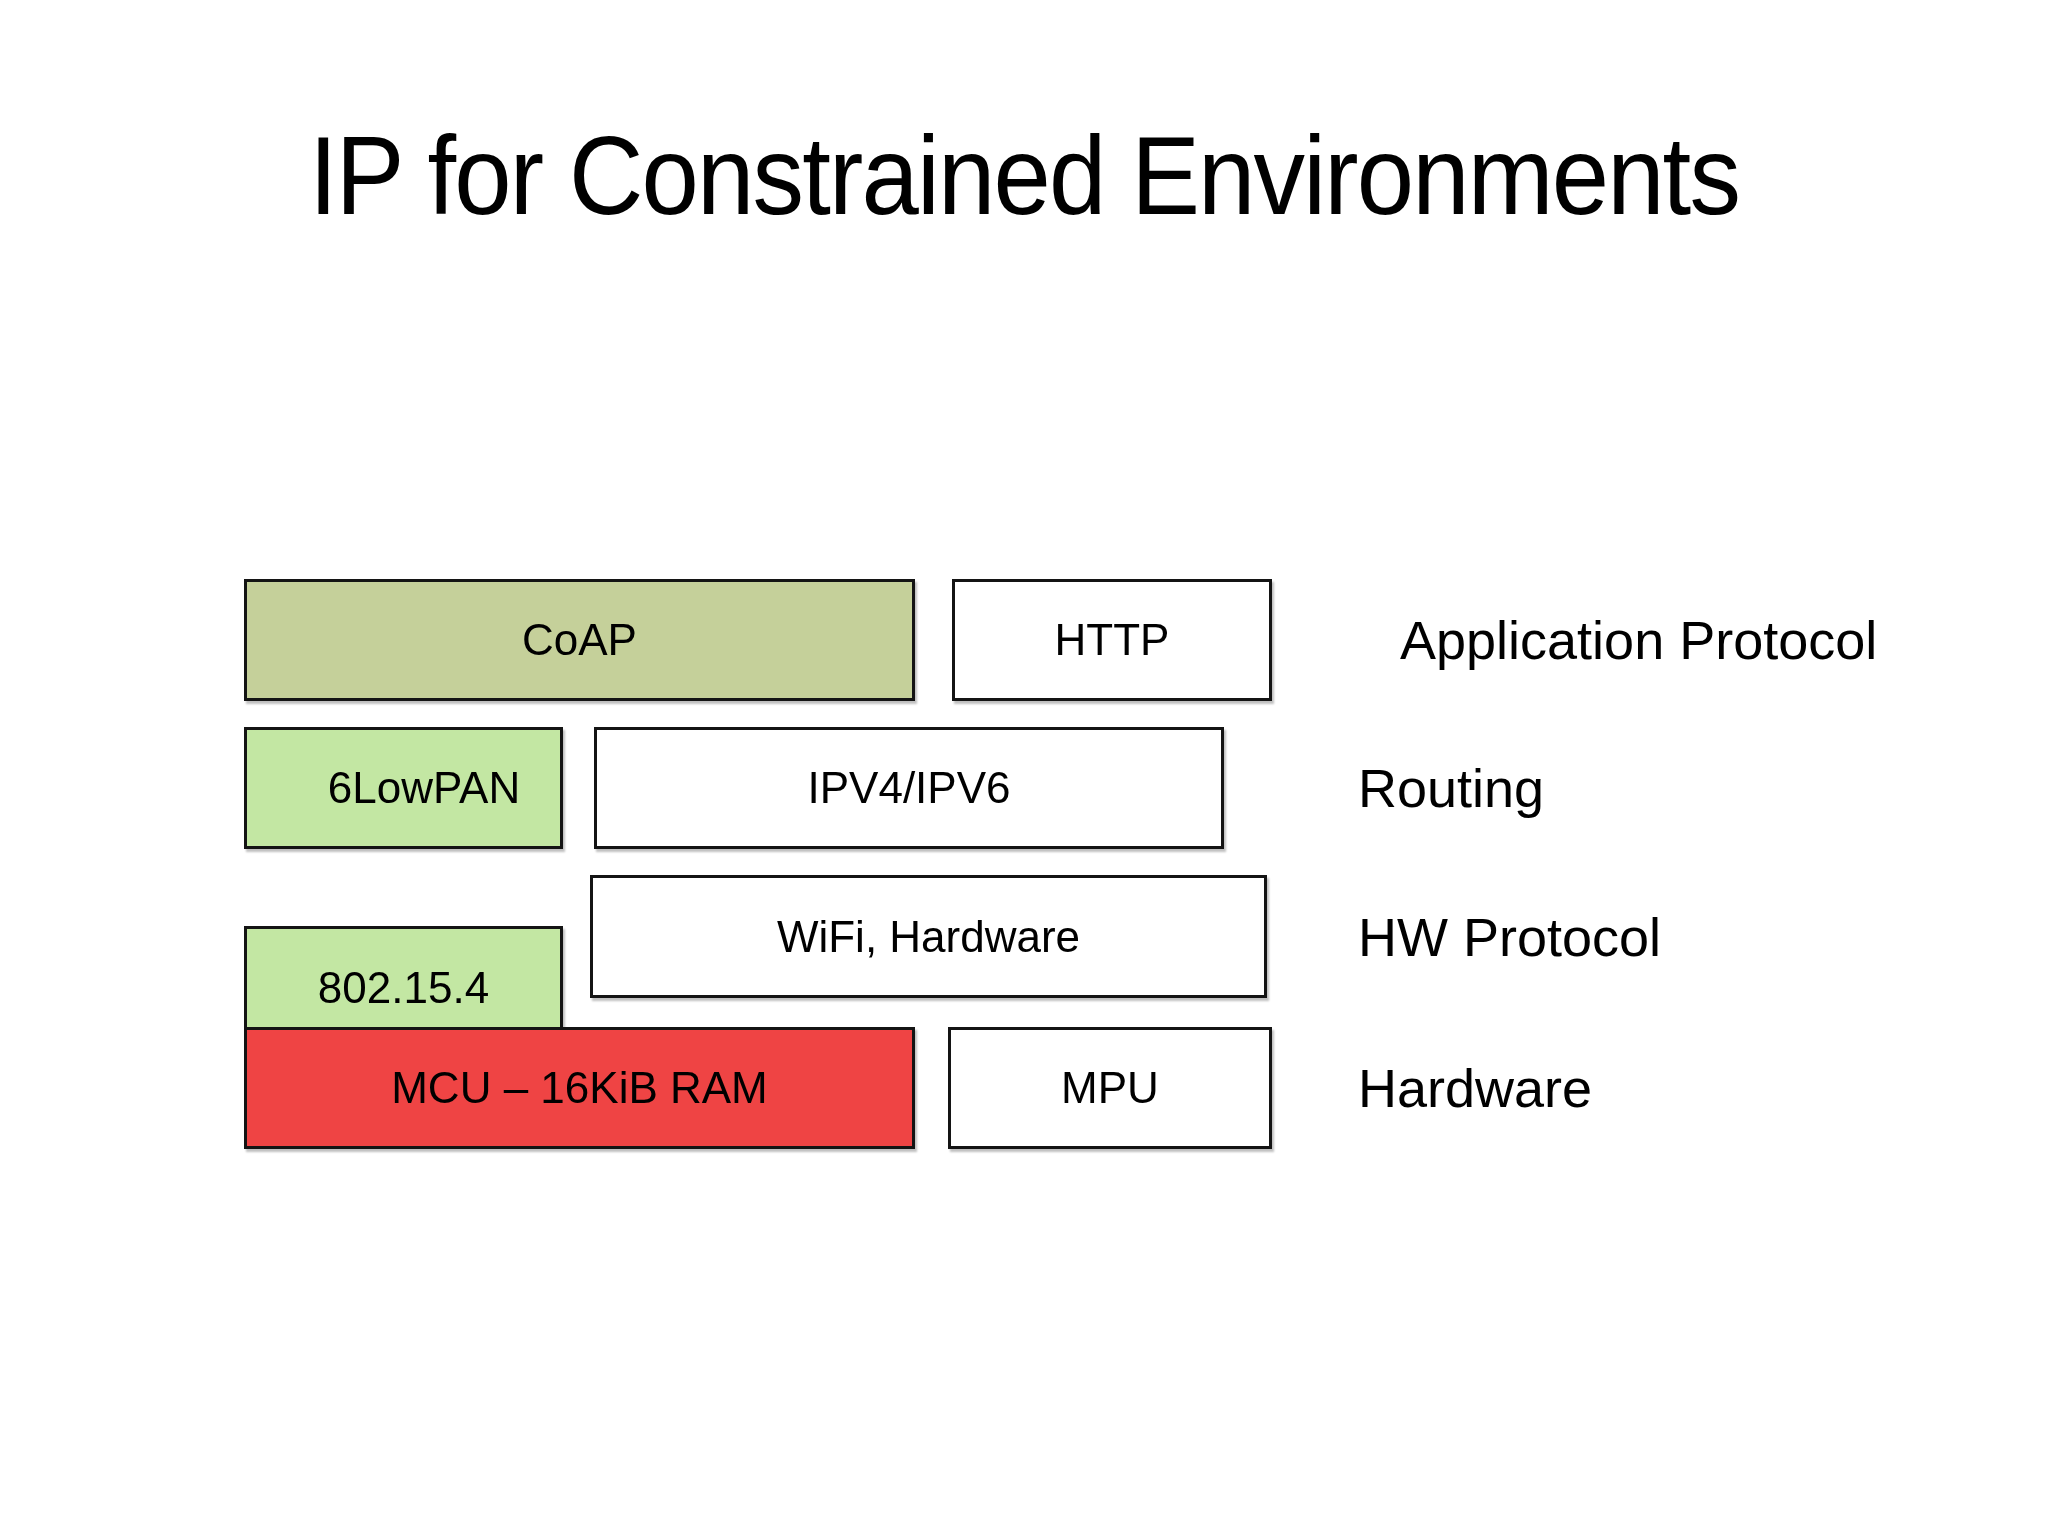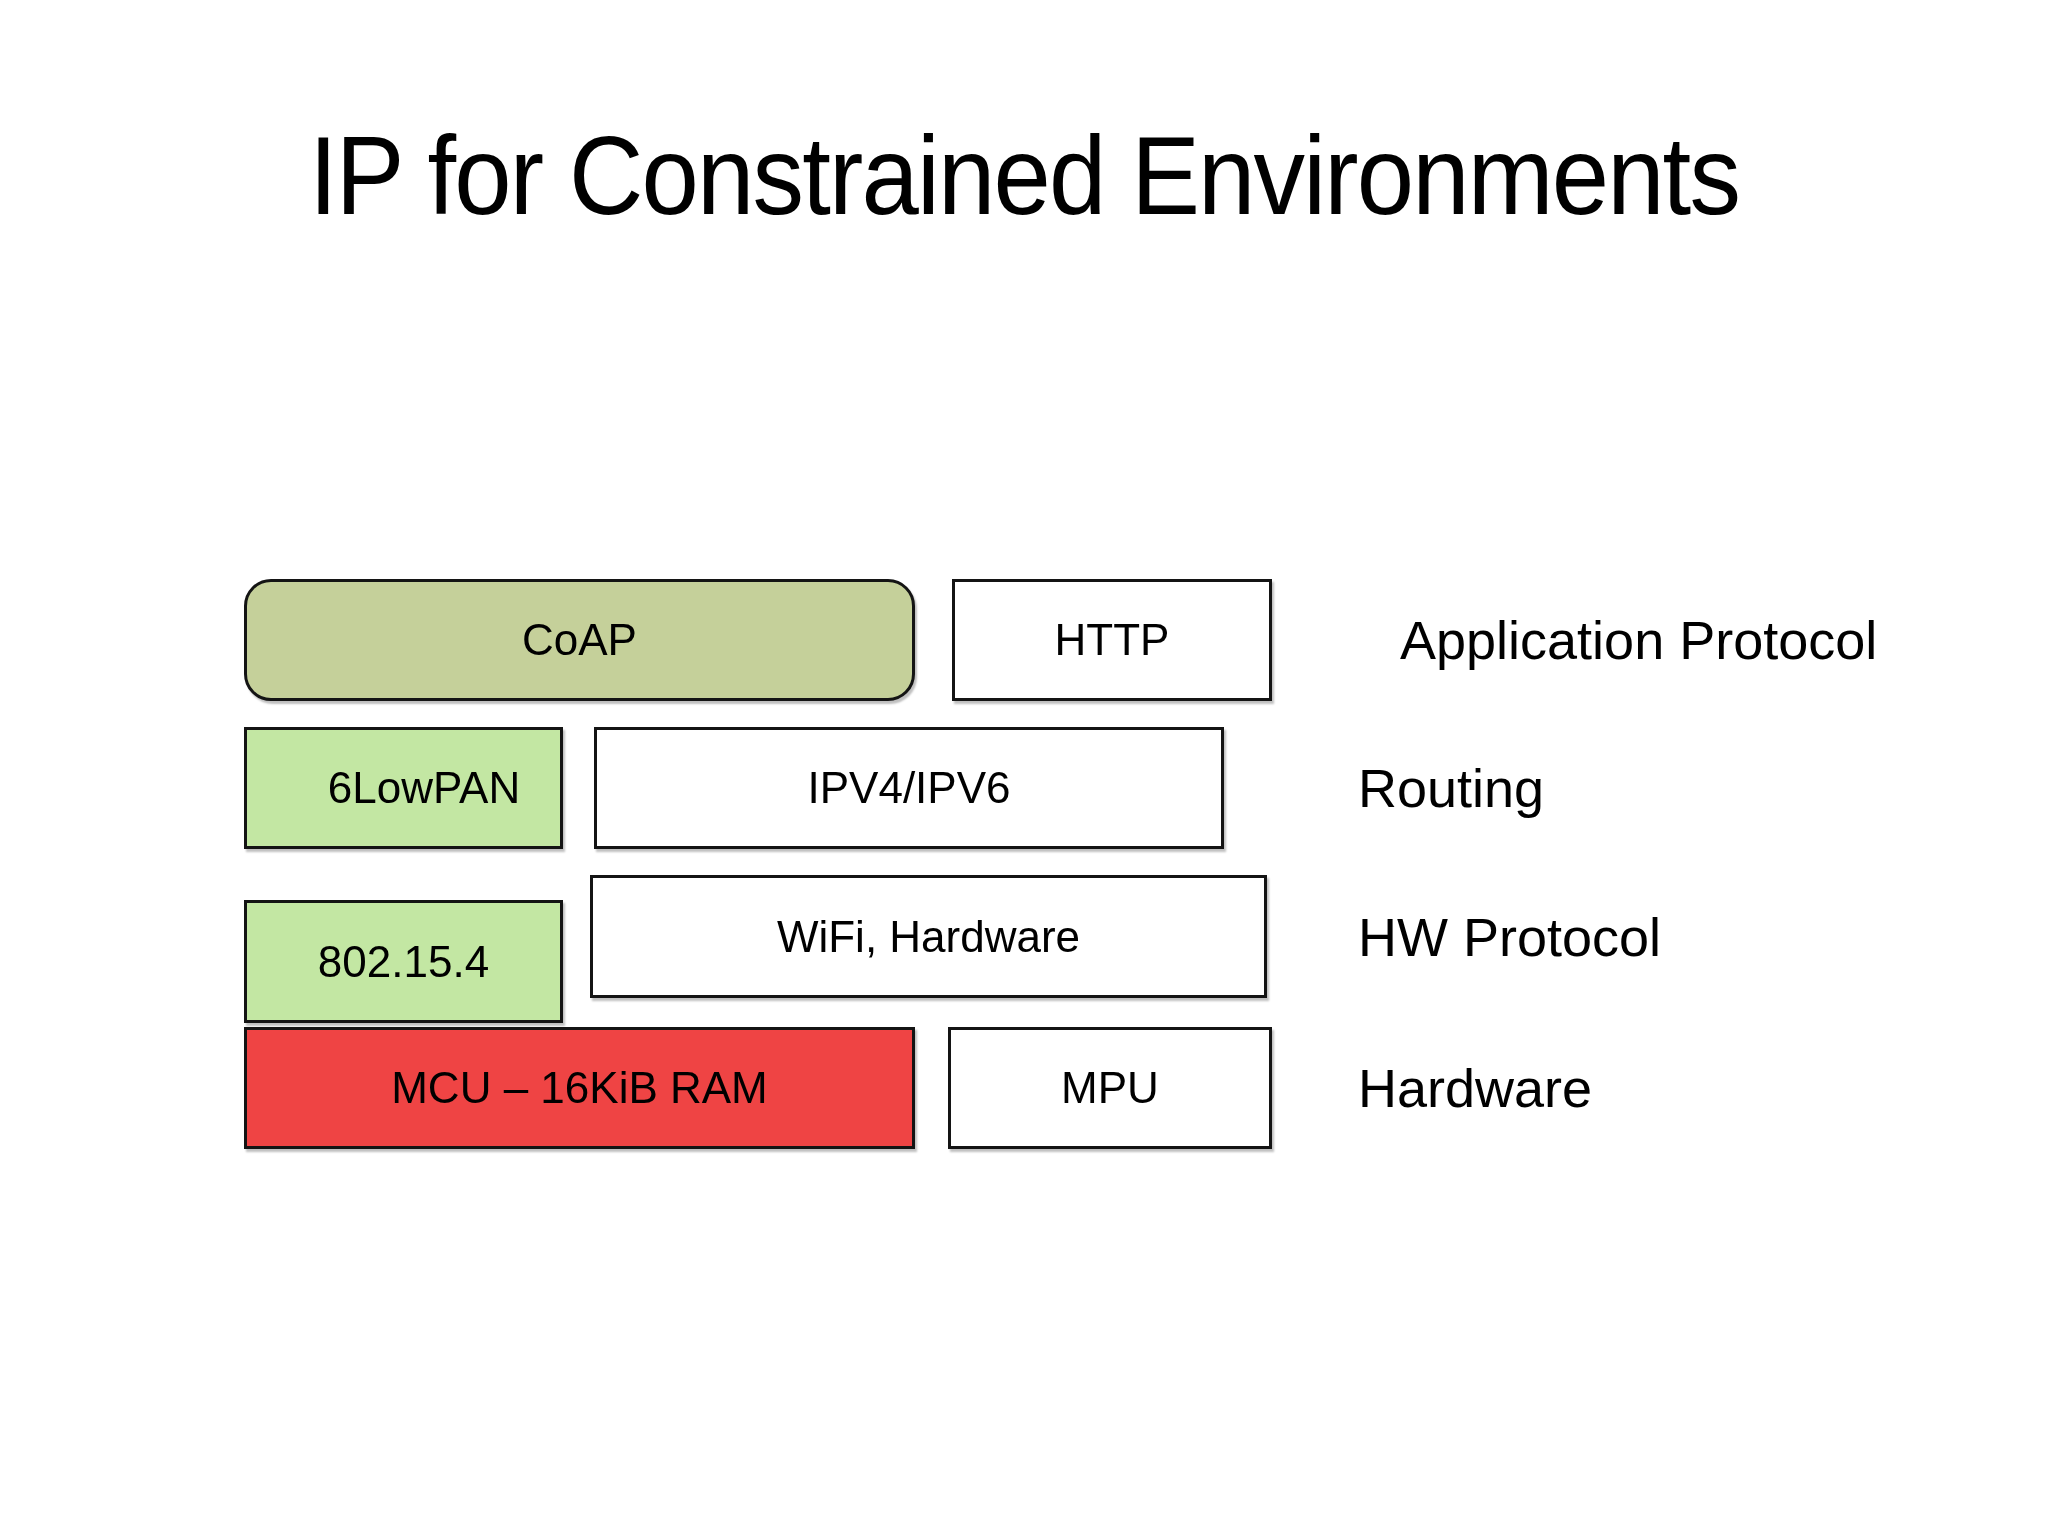--- a/index.html
+++ b/index.html
@@ -48,29 +48,29 @@
     position: absolute;
     left: 1358px;
     width: 620px;
     display: flex;
     align-items: center;
     font-size: 54px;
     color: var(--text, #000000);
     white-space: nowrap;
   }
   
-  .b-coap  { left: 244px; top: 579px; width: 671px; height: 122px; border-radius: 27px; }
+  .b-coap  { left: 244px; top: 579px; width: 671px; height: 122px; }
   .b-http  { left: 952px; top: 579px; width: 320px; height: 122px; }
   .l-row1  { top: 579px; height: 122px; margin-left: 42px; }
   
   .b-6low  { left: 244px; top: 727px; width: 319px; height: 122px; padding-left: 41px; }
   .b-ipv   { left: 594px; top: 727px; width: 630px; height: 122px; }
   .l-row2  { top: 727px; height: 122px; }
   
-  .b-802   { left: 244px; top: 900px; width: 319px; height: 123px; }
+  .b-802   { left: 244px; top: 926px; width: 319px; height: 123px; }
   .b-wifi  { left: 590px; top: 875px; width: 677px; height: 123px; }
   .l-row3  { top: 875px; height: 123px; }
   
   .b-mcu   { left: 244px; top: 1027px; width: 671px; height: 122px; }
   .b-mpu   { left: 948px; top: 1027px; width: 324px; height: 122px; }
   .l-row4  { top: 1027px; height: 122px; }
 </style>
 </head>
 <body>
 

